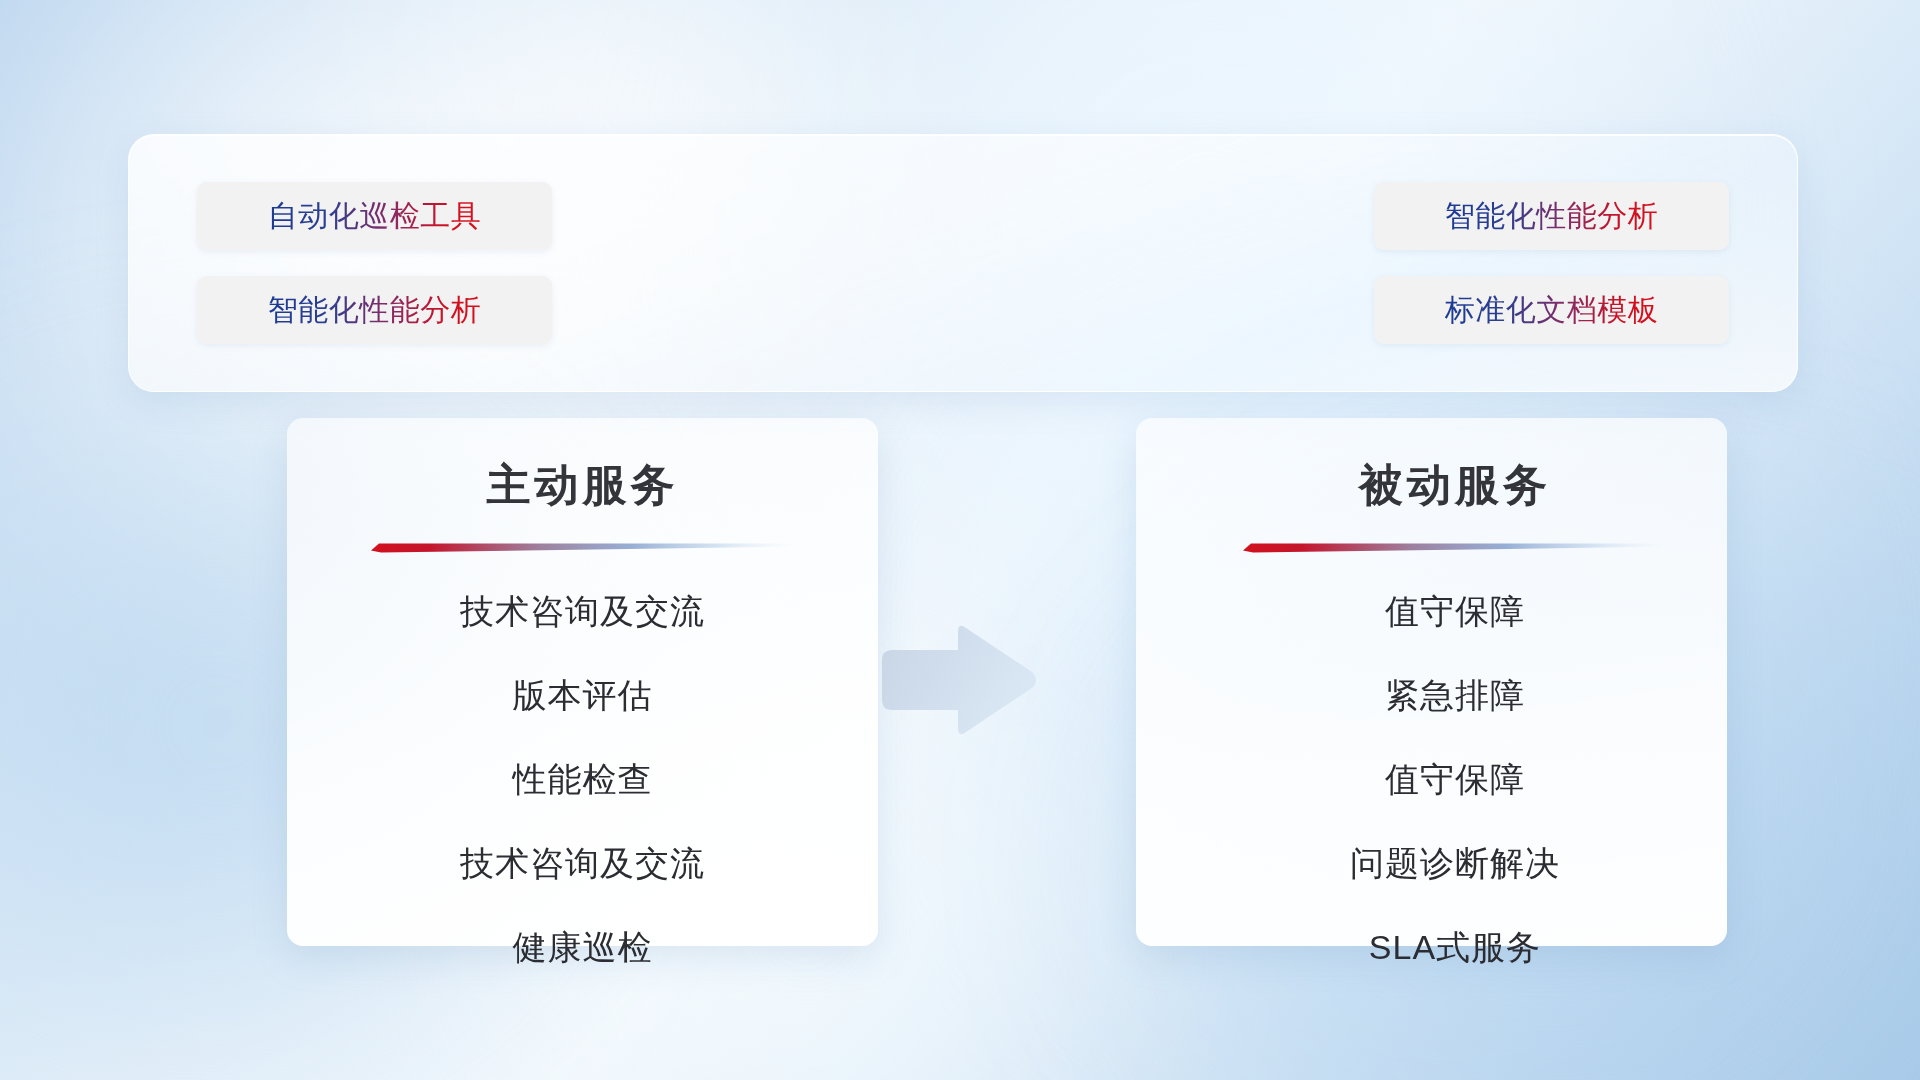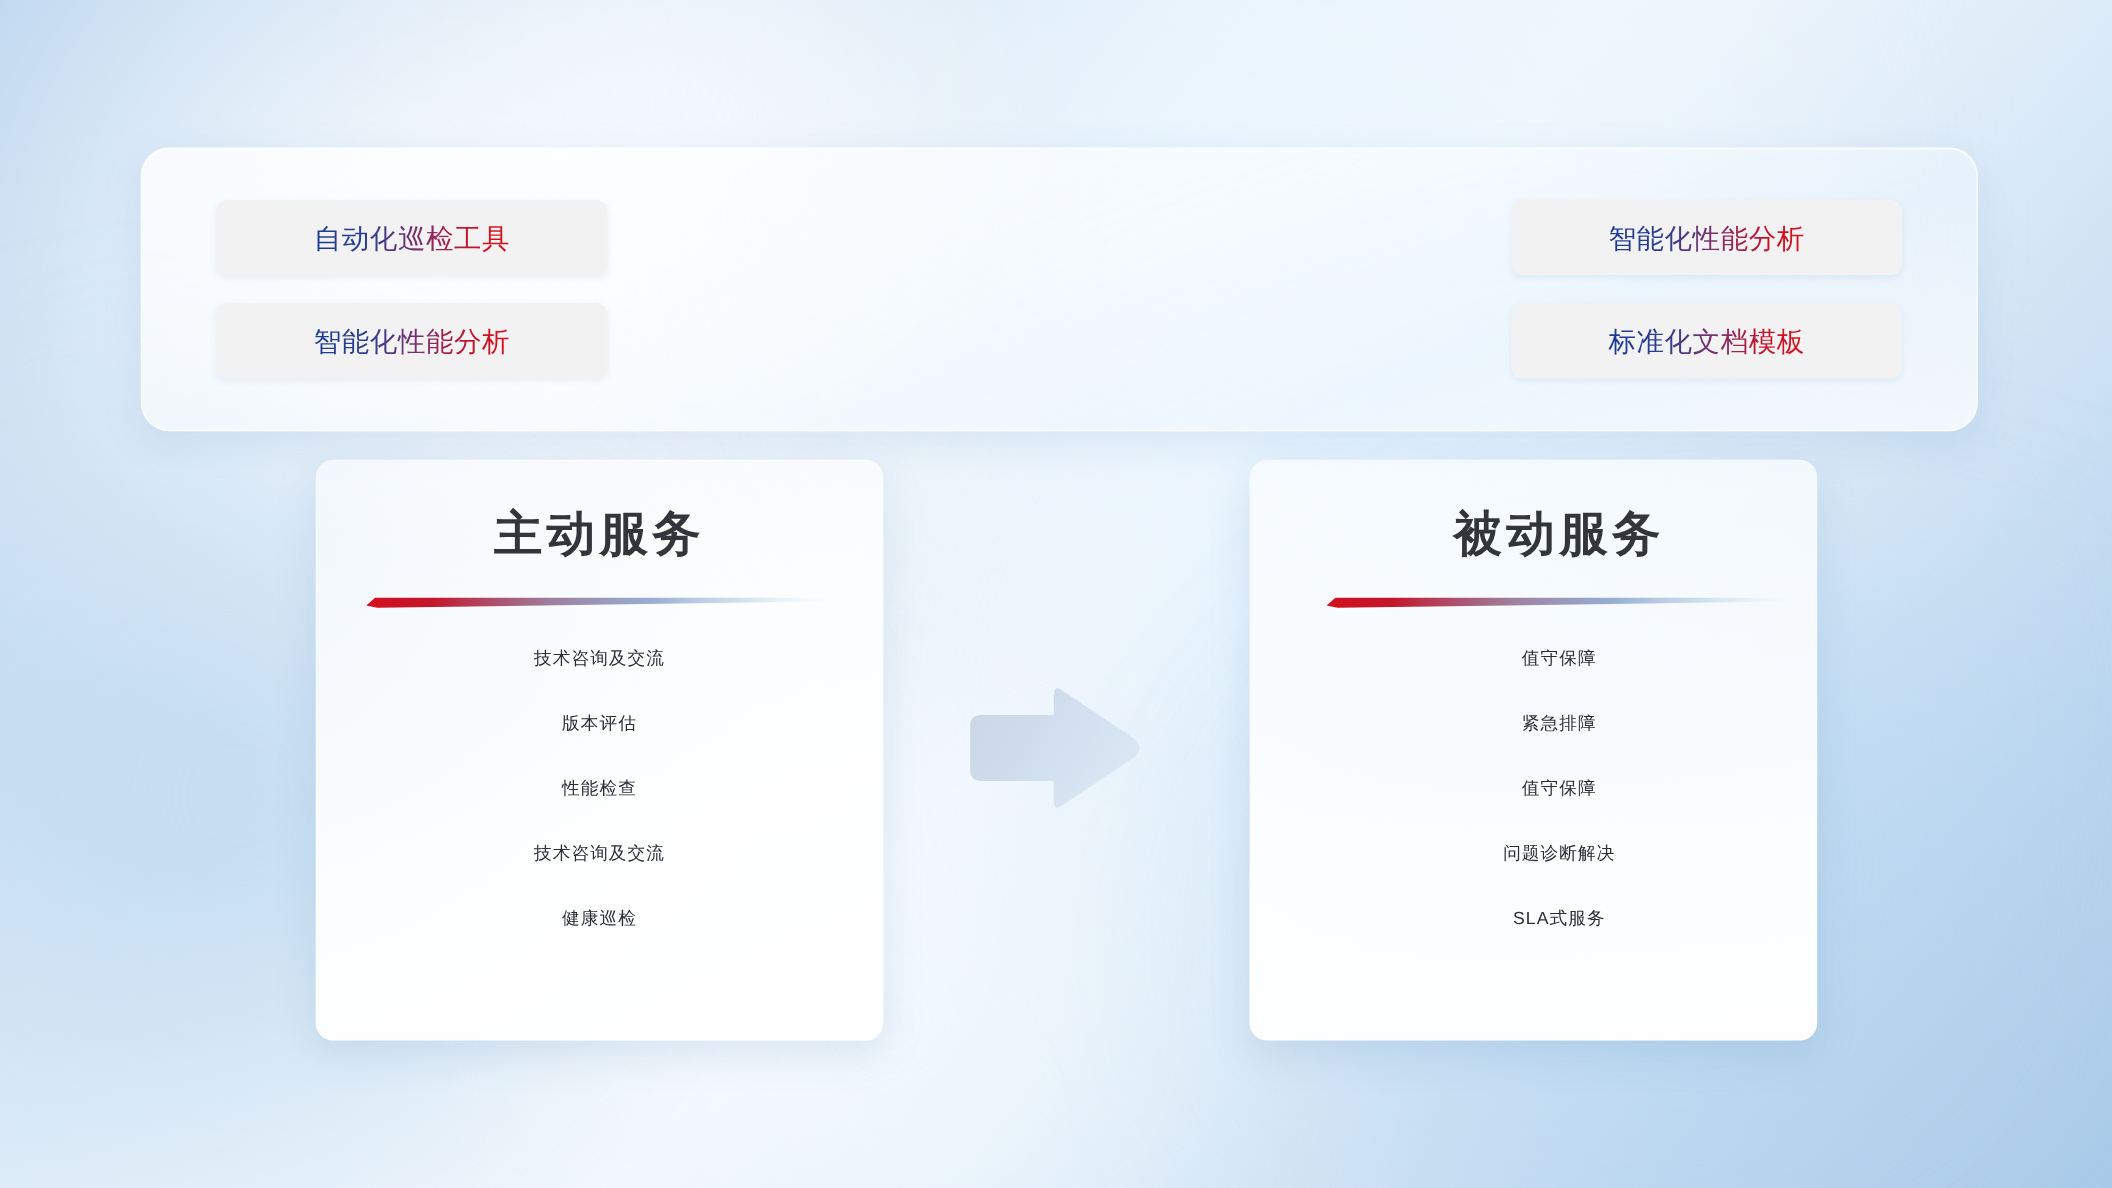--- a/index.html
+++ b/index.html
@@ -53,32 +53,32 @@
   .pill::before{
     content:"";position:absolute;inset:-2px;border-radius:12px;
     background:linear-gradient(180deg,#1f3f97 0%,#2a4aa0 22%,#7a3770 55%,#cf1020 86%,#d80f20 100%);
     z-index:-1;
   }
   .pill-inner{
     position:absolute;inset:0;border-radius:10px;background:#f2f2f2;
   }
   .pill-label{
     position:relative;z-index:2;
-    font-size:25px;font-weight:500;letter-spacing:.5px;
+    font-size:30px;font-weight:500;letter-spacing:.5px;
     background:linear-gradient(90deg,#1b3a94 0%,#2d3f90 28%,#8a2a63 58%,#cf1020 84%,#d6101e 100%);
     -webkit-background-clip:text;background-clip:text;
     color:transparent;-webkit-text-fill-color:transparent;
     white-space:nowrap;
     font-family:Liberation Serif, serif;
   }
 
   
   #cards{position:absolute;left:0;top:418px;width:1920px;height:560px;}
   .card{
-    position:absolute;top:0;width:516px;height:528px;
+    position:absolute;top:0;width:591px;height:528px;
     border-radius:16px;
     background:linear-gradient(170deg,rgba(255,255,255,.62) 0%,rgba(255,255,255,.80) 30%,rgba(255,255,255,.93) 62%,rgba(255,255,255,.99) 100%);
     box-shadow:0 12px 36px rgba(100,142,190,.18);
     box-sizing:border-box;
   }
   .card::before{
     content:"";position:absolute;inset:-1.5px;border-radius:17px;
     background:linear-gradient(180deg,#4a6bb5 0%,#6d6aa6 30%,#a24a74 62%,#cf1226 88%,#d3101f 100%);
     z-index:-1;
   }
@@ -90,21 +90,21 @@
   }
   .card-divider{
     margin:26px auto 0;width:424px;height:12px;position:relative;
   }
   .card-divider svg{display:block;width:100%;height:100%;}
   .card-list{
     list-style:none;margin:0;padding:36px 0 0;
     display:flex;flex-direction:column;align-items:center;
   }
   .card-list li{
-    font-size:16px;color:#2b2d33;letter-spacing:1px;
+    font-size:34px;color:#2b2d33;letter-spacing:1px;
     margin:0 0 38px;white-space:nowrap;
   }
   .card-list li:last-child{margin-bottom:0;}
 
   
   #flow-arrow{
     position:absolute;left:872px;top:620px;width:168px;height:120px;
   }
   #flow-arrow svg{display:block;width:100%;height:100%;}
 </style>

